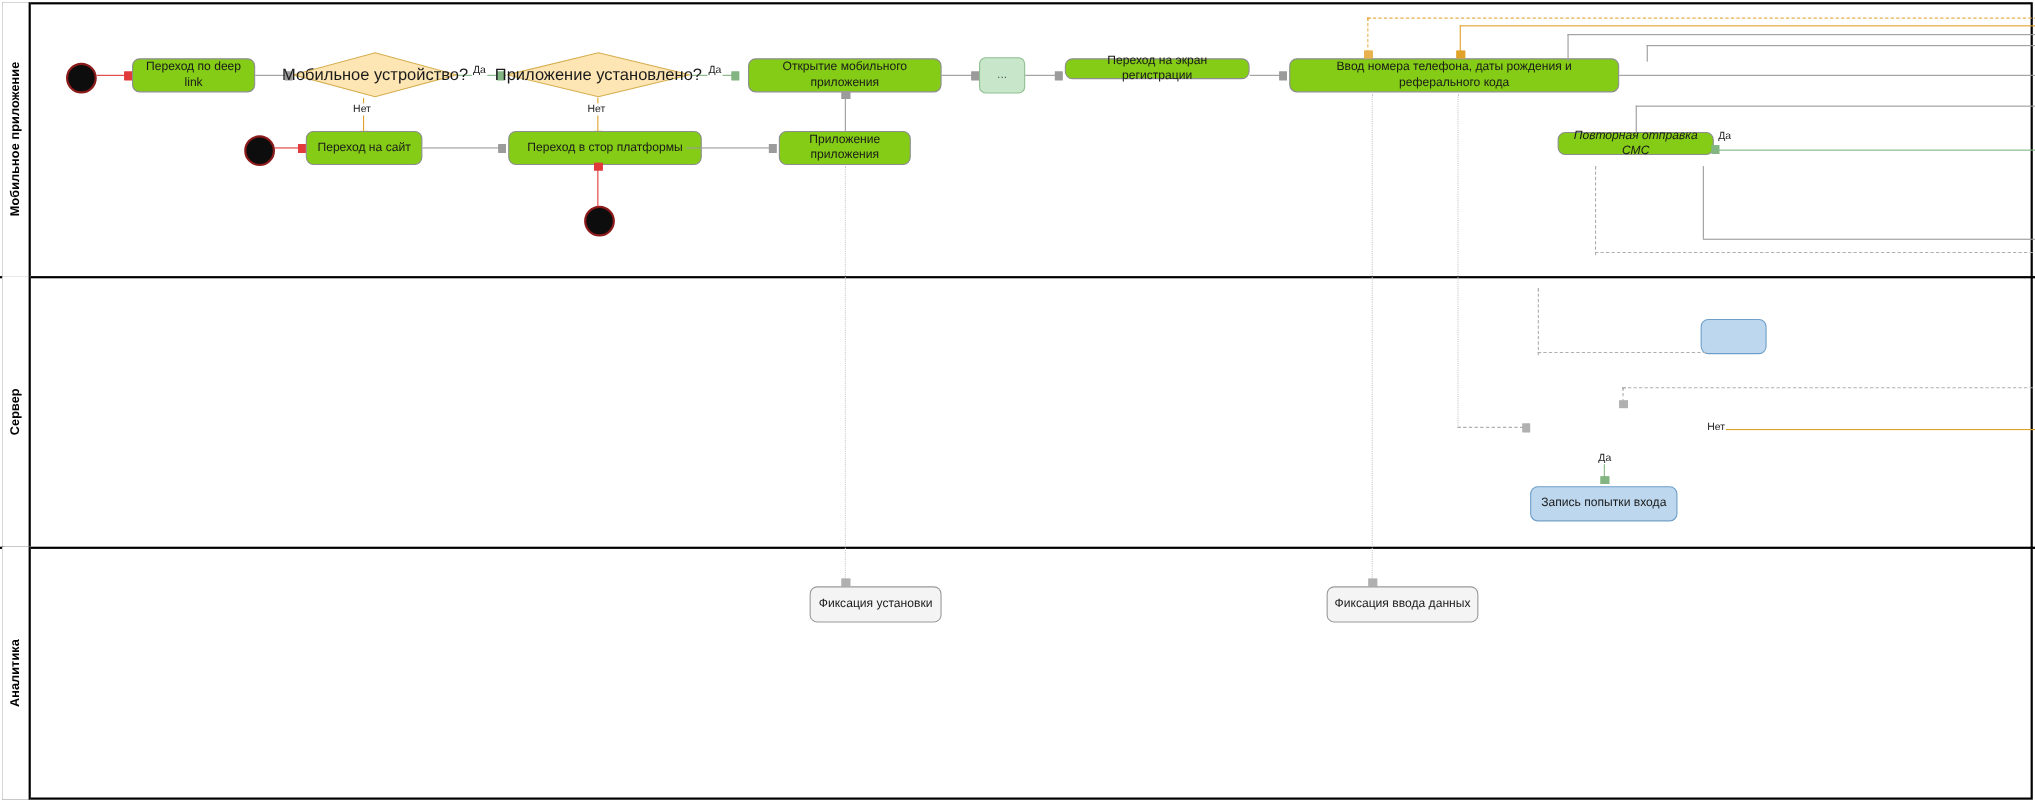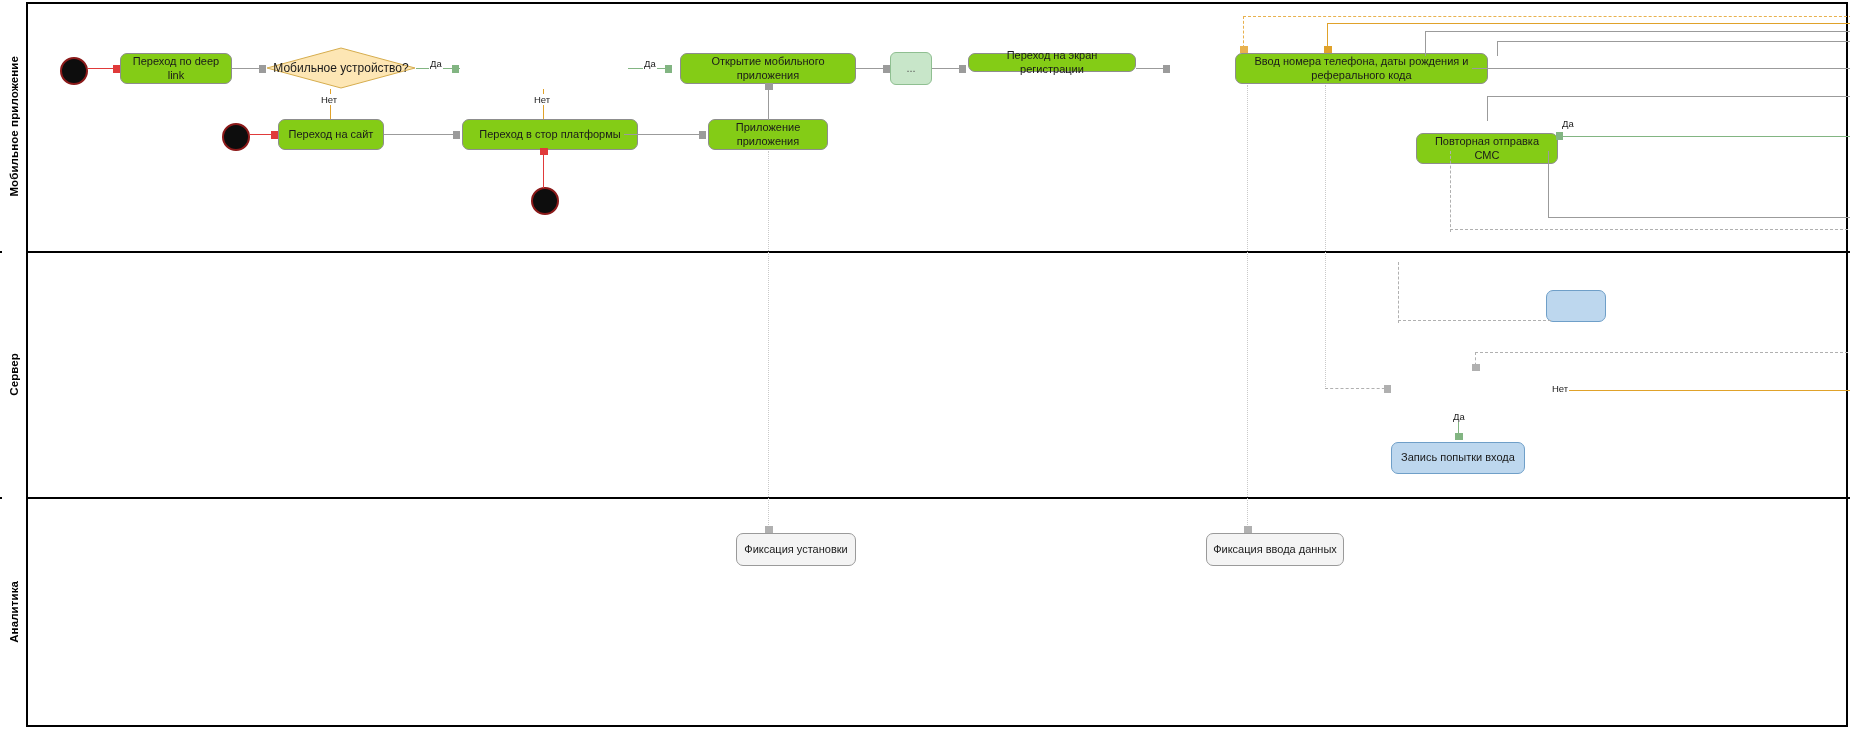--- a/index.html
+++ b/index.html
@@ -17,21 +17,21 @@
   
   .node{position:absolute;box-sizing:border-box;display:flex;align-items:center;justify-content:center;
         text-align:center;font-size:11px;color:#1a1a1a;line-height:1.2;}
   .task{border:1px solid #8d8d8d;border-radius:7px;background:#84cc16;padding:0 6px;}
   .task.grey{background:#f4f4f4;border-color:#9a9a9a;margin-left:28px;}
   .task.green{background:#c8e6c9;border-color:#8fbf91;border-radius:6px;color:#555;}
   .task.blue{background:#bdd7ee;border-color:#6f9fc8;}
 
   .diamond{position:absolute;}
   .diamond-lbl{position:absolute;inset:0;display:flex;align-items:center;justify-content:center;
-        font-size:12px;color:#1a1a1a;white-space:nowrap;z-index:3;}
+        font-size:15px;color:#1a1a1a;white-space:nowrap;z-index:3;}
 
   .startnode{position:absolute;border-radius:50%;background:#0d0d0d;border:2px solid #8b1a1a;}
 
   
   .ln{position:absolute;background:none;}
   .h{height:0;border-top-width:1px;border-top-style:solid;}
   .v{width:0;border-left-width:1px;border-left-style:solid;}
   .c-grey{border-color:#9b9b9b;}
   .c-green{border-color:#82b582;}
   .c-orange{border-color:#e0a22a;}
@@ -92,20 +92,26 @@
   </div>
 
   <div class="ln h c-green" style="left:416px;top:68px;width:44px;"></div>
   <div class="arw arw-r a-green" style="left:452px;top:65px;"></div>
   <div class="edge-lbl" style="left:429px;top:58px;">Да</div>
 
   <div class="ln v c-orange" style="left:330px;top:89px;height:32px;"></div>
   <div class="arw arw-d a-orange" style="left:327px;top:119px;"></div>
   <div class="edge-lbl" style="left:320px;top:94px;">Нет</div>
 
+  <div class="diamond" style="left:460px;top:47px;width:168px;height:42px;">
+    <svg width="168" height="42" style="position:absolute;left:0;top:0;">
+      <polygon points="84,1 167,21 84,41 1,21" fill="#fde6b4" stroke="#d6ad4e" stroke-width="1"></polygon>
+    </svg>
+    <div class="diamond-lbl">Приложение установлено?</div>
+  </div>
 
   <div class="ln h c-green" style="left:628px;top:68px;width:44px;"></div>
   <div class="arw arw-r a-green" style="left:665px;top:65px;"></div>
   <div class="edge-lbl" style="left:643px;top:58px;">Да</div>
 
   <div class="ln v c-orange" style="left:543px;top:89px;height:32px;"></div>
   <div class="arw arw-d a-orange" style="left:540px;top:119px;"></div>
   <div class="edge-lbl" style="left:533px;top:94px;">Нет</div>
 
   <div class="node task" style="left:680px;top:53px;width:176px;height:31px;">
@@ -122,21 +128,21 @@
   <div class="ln h c-grey" style="left:932px;top:68px;width:30px;"></div>
   <div class="arw arw-r a-grey" style="left:959px;top:65px;"></div>
 
   <div class="node task" style="left:968px;top:53px;width:168px;height:19px;">
     <span>Переход на экран регистрации</span>
   </div>
 
   <div class="ln h c-grey" style="left:1136px;top:68px;width:30px;"></div>
   <div class="arw arw-r a-grey" style="left:1163px;top:65px;"></div>
 
-  <div class="node task" style="left:1235px;top:53px;width:253px;height:31px;">
+  <div class="node task" style="left:1172px;top:53px;width:300px;height:31px;">
     <span>Ввод номера телефона, даты рождения и реферального кода</span>
   </div>
 
   <div class="startnode" style="left:222px;top:123px;width:24px;height:24px;"></div>
   <div class="ln h c-red" style="left:250px;top:134px;width:24px;"></div>
   <div class="arw arw-r a-red" style="left:271px;top:131px;"></div>
 
   <div class="node task" style="left:278px;top:119px;width:106px;height:31px;">
     <span>Переход на сайт</span>
   </div>
@@ -158,21 +164,21 @@
   <div class="node task" style="left:708px;top:119px;width:120px;height:31px;">
     <span>Приложение приложения</span>
   </div>
 
   <div class="ln v c-grey" style="left:768px;top:88px;height:32px;"></div>
   <div class="arw arw-u a-grey" style="left:765px;top:83px;"></div>
 
   <div class="ln v c-dot" style="left:768px;top:151px;height:380px;"></div>
   <div class="arw arw-d a-dashgrey" style="left:765px;top:526px;"></div>
 
-  <div class="node task" style="left:1416px;top:133px;width:142px;height:31px;">
+  <div class="node task" style="left:1416px;top:120px;width:142px;height:21px;font-style:italic;">
     <span>Повторная отправка СМС</span>
   </div>
 
   <div class="ln h c-green" style="left:1558px;top:136px;width:292px;"></div>
   <div class="arw arw-l a-green" style="left:1556px;top:132px;"></div>
   <div class="edge-lbl" style="left:1561px;top:118px;">Да</div>
 
   <div class="ln h c-dash-orange" style="left:1243px;top:16px;width:616px;"></div>
   <div class="ln v c-dash-orange" style="left:1243px;top:16px;height:34px;"></div>
   <div class="arw arw-d a-dashorange" style="left:1240px;top:46px;"></div>

